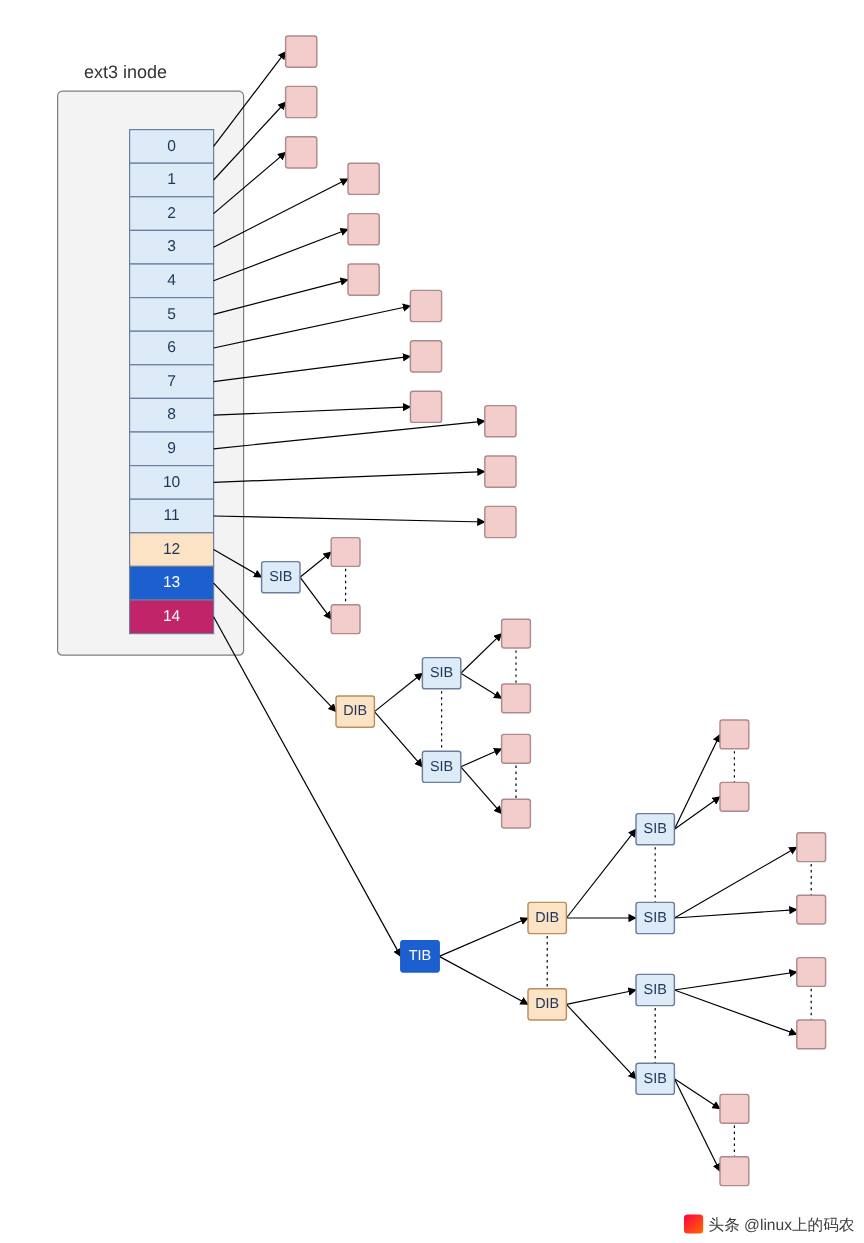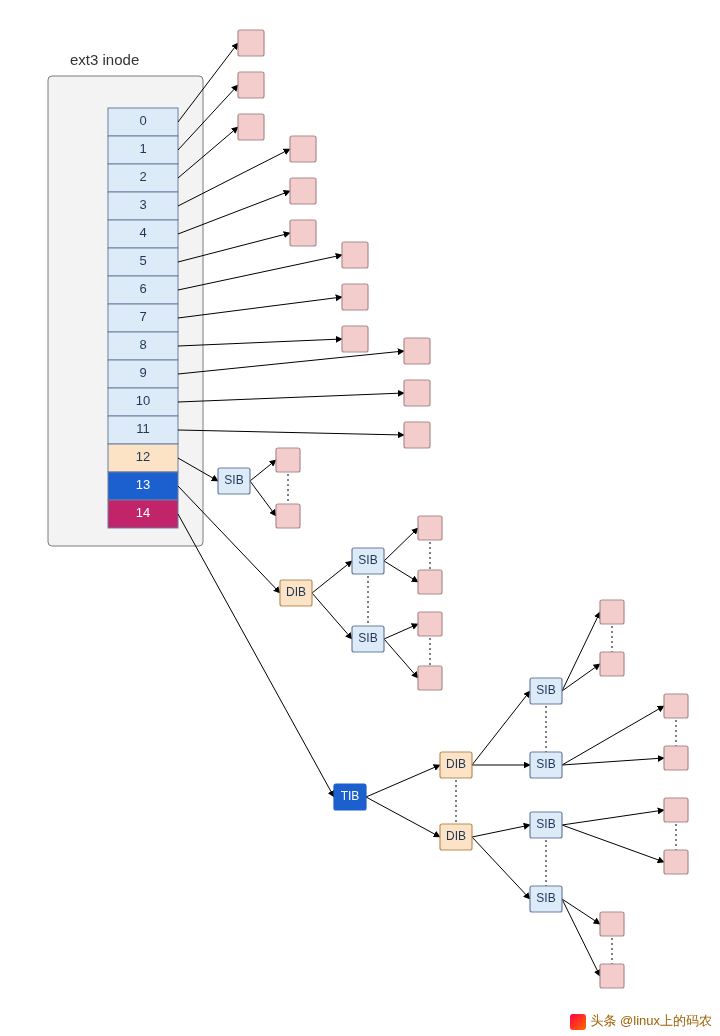--- a/index.html
+++ b/index.html
@@ -33,23 +33,23 @@
   .title { font-size: 15px; fill:#333; }
 
   .arrow { stroke:#000; stroke-width:1; fill:none; marker-end:url(#ah); }
   .dots  { stroke:#000; stroke-width:1; stroke-dasharray:2 3; }
 
   #watermark {
     position: absolute;
     right: 8px;
     bottom: 6px;
     font-size: 13px;
-    color:#a16207;
+    color:#404040;
     display:flex;
-    align-items:flex-end;
+    align-items:flex-start;
     gap:4px;
   }
   #watermark .h {
     width:16px;height:16px;border-radius:3px;
     background:linear-gradient(135deg,#ff0040,#ff6a00);
     display:inline-block;
   }
 </style>
 </head>
 <body>

